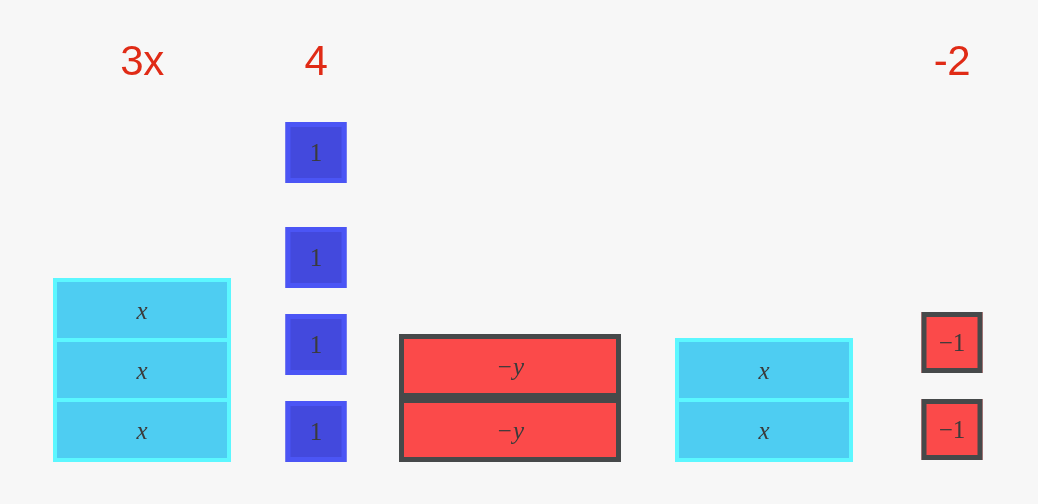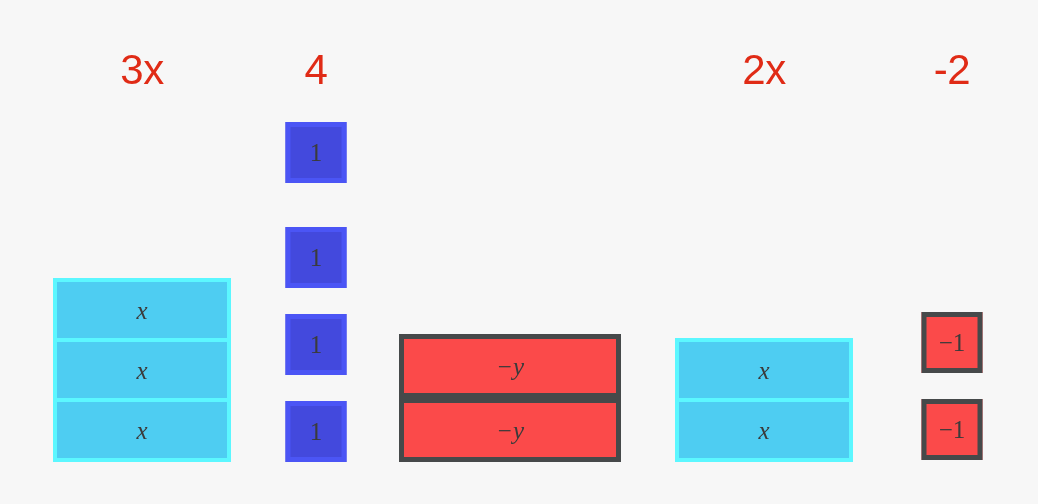--- a/index.html
+++ b/index.html
@@ -19,21 +19,21 @@
     position: relative;
     width: 1038px;
     height: 504px;
     background: #f7f7f7;
   }
 
   
   .header-row {
     position: absolute;
     left: 0;
-    top: 9px;
+    top: 0;
     width: 1038px;
     height: 108px;
   }
   .col-header {
     position: absolute;
     top: 36px;
     transform: translateX(-50%);
     color: #e02b16;
     font-family: "Liberation Sans", sans-serif;
     font-size: 42px;
@@ -125,21 +125,20 @@
 
 <div id="board">
 
   <div class="header-row">
 
     <div class="col-header" style="left:142px;">3x</div>
 
     <div class="col-header" style="left:316px;">4</div>
 
 
-    <div class="col-header" style="left:764px;">2x</div>
 
     <div class="col-header" style="left:952px;">-2</div>
   </div>
 
   <div class="column" style="left:142px;">
     <div class="tile-group group-cyan">
       <div class="tile tile-x">x</div>
       <div class="tile tile-x">x</div>
       <div class="tile tile-x">x</div>
     </div>

